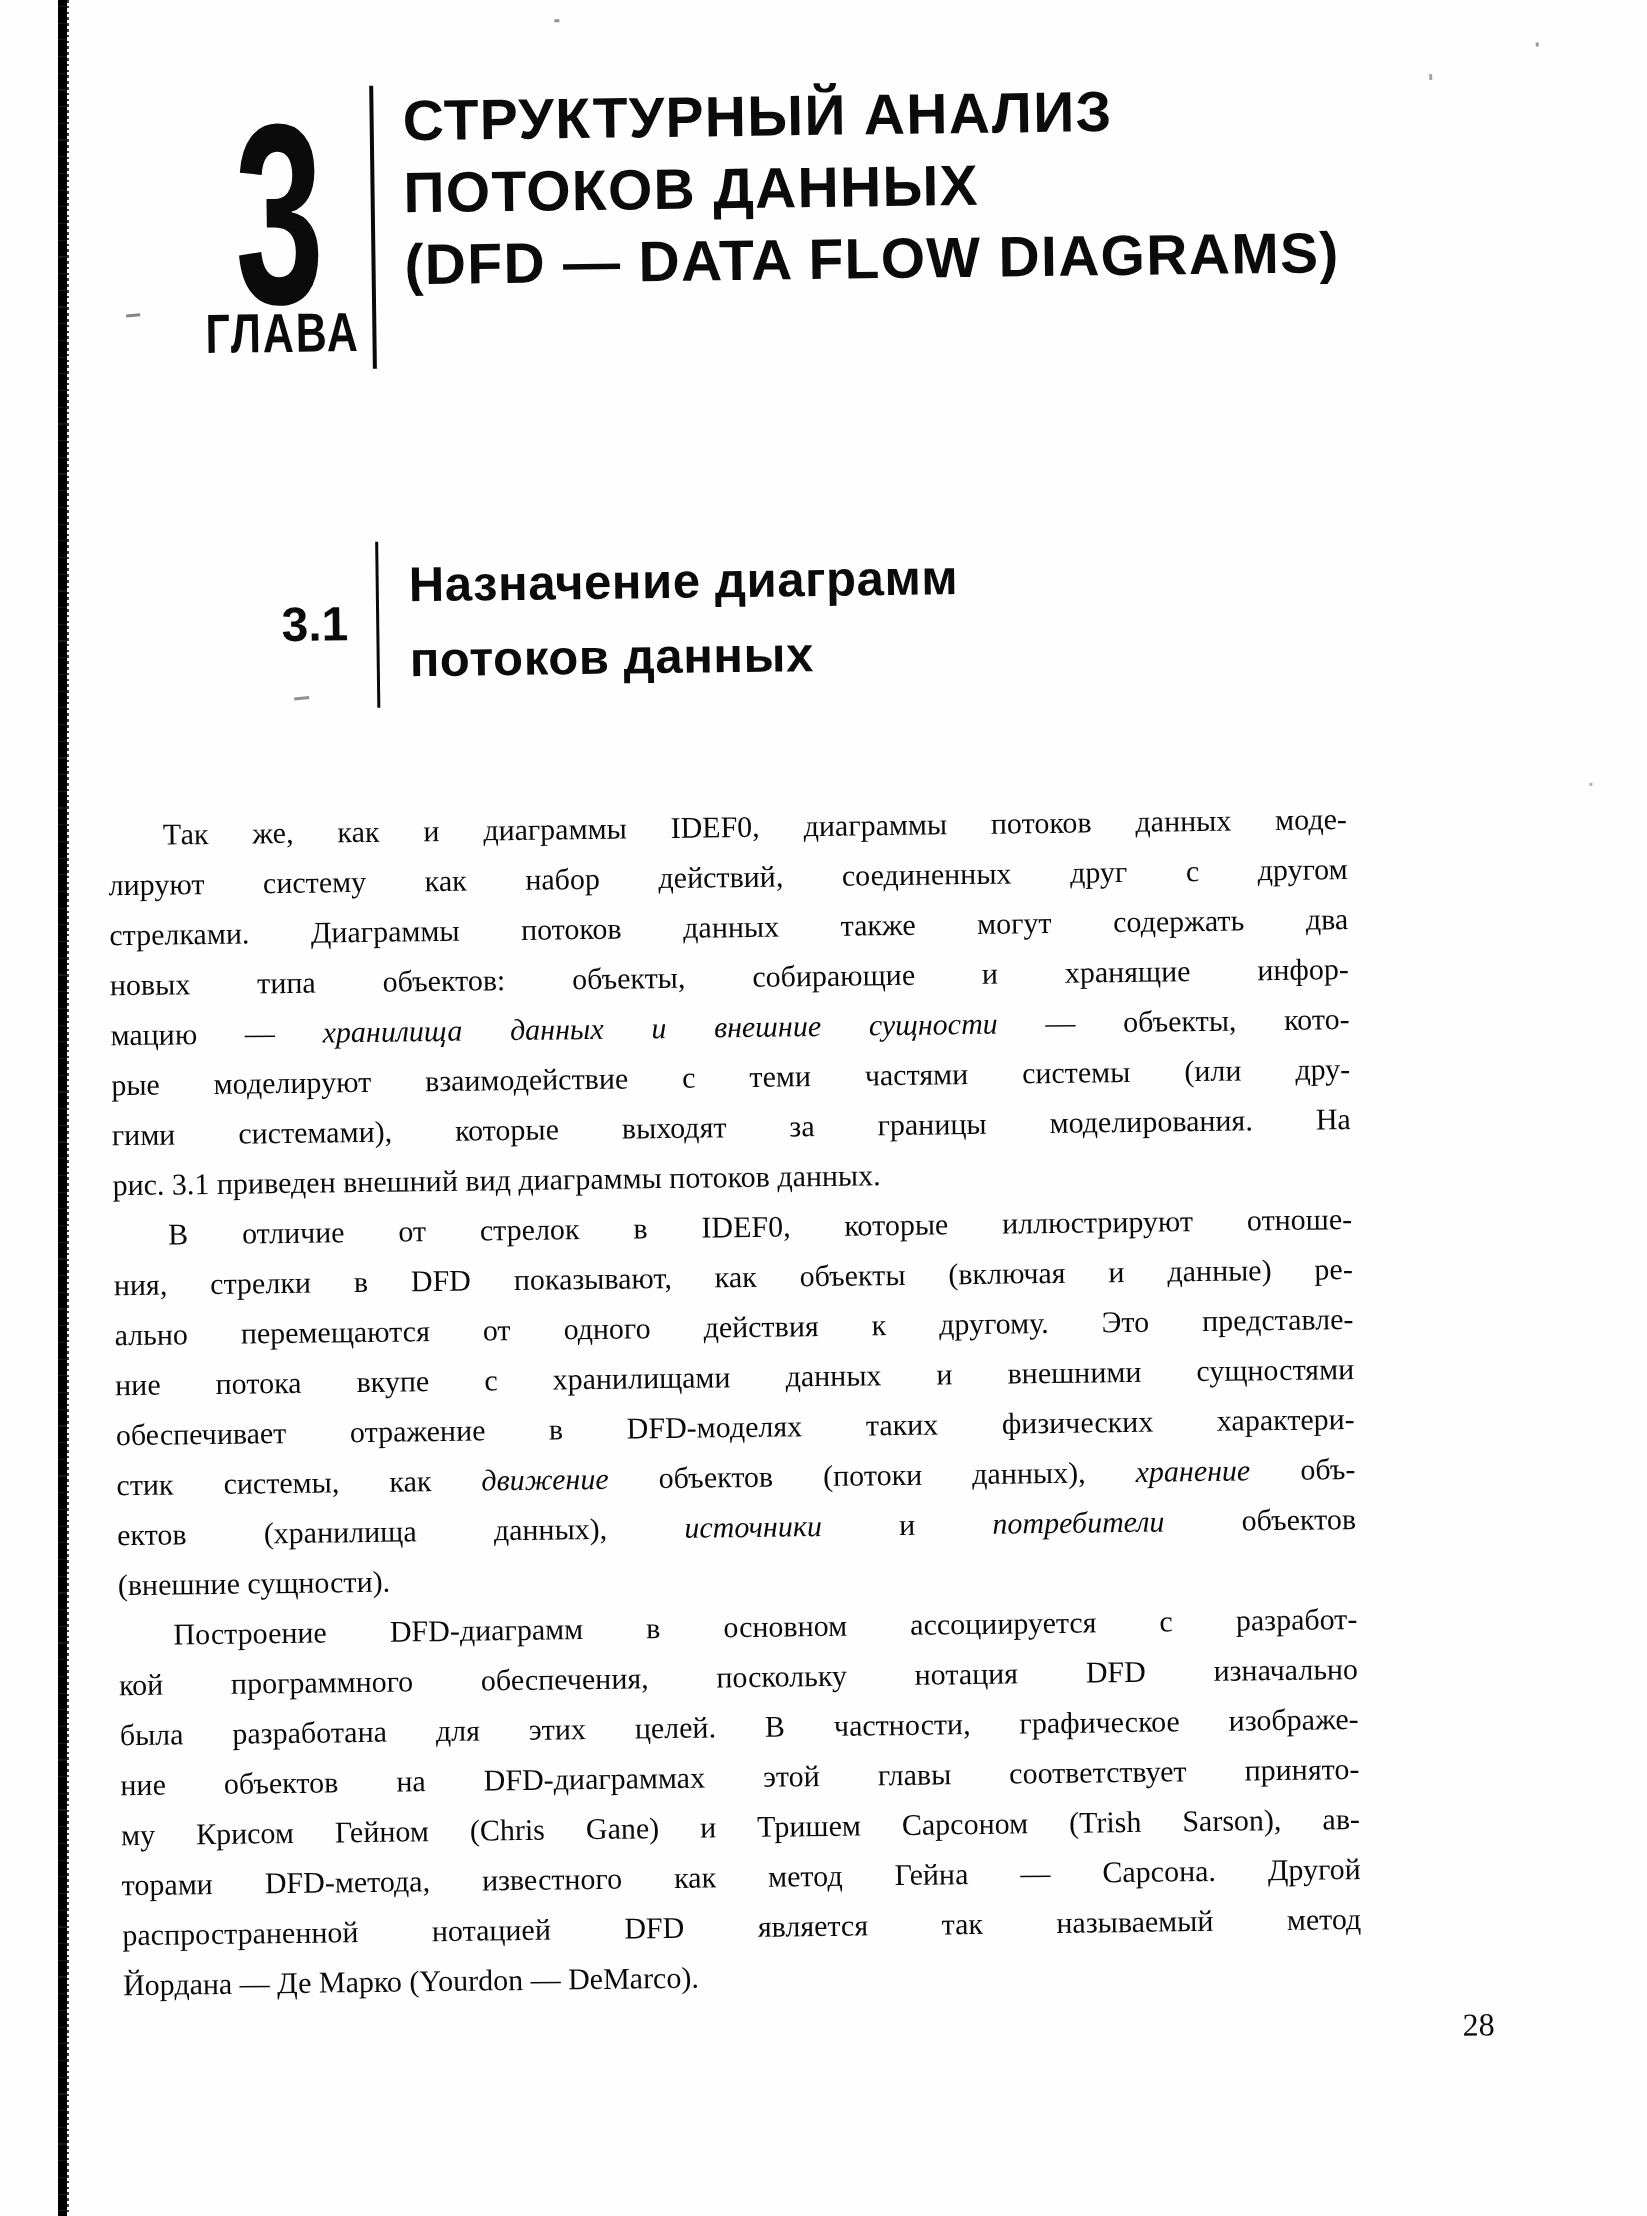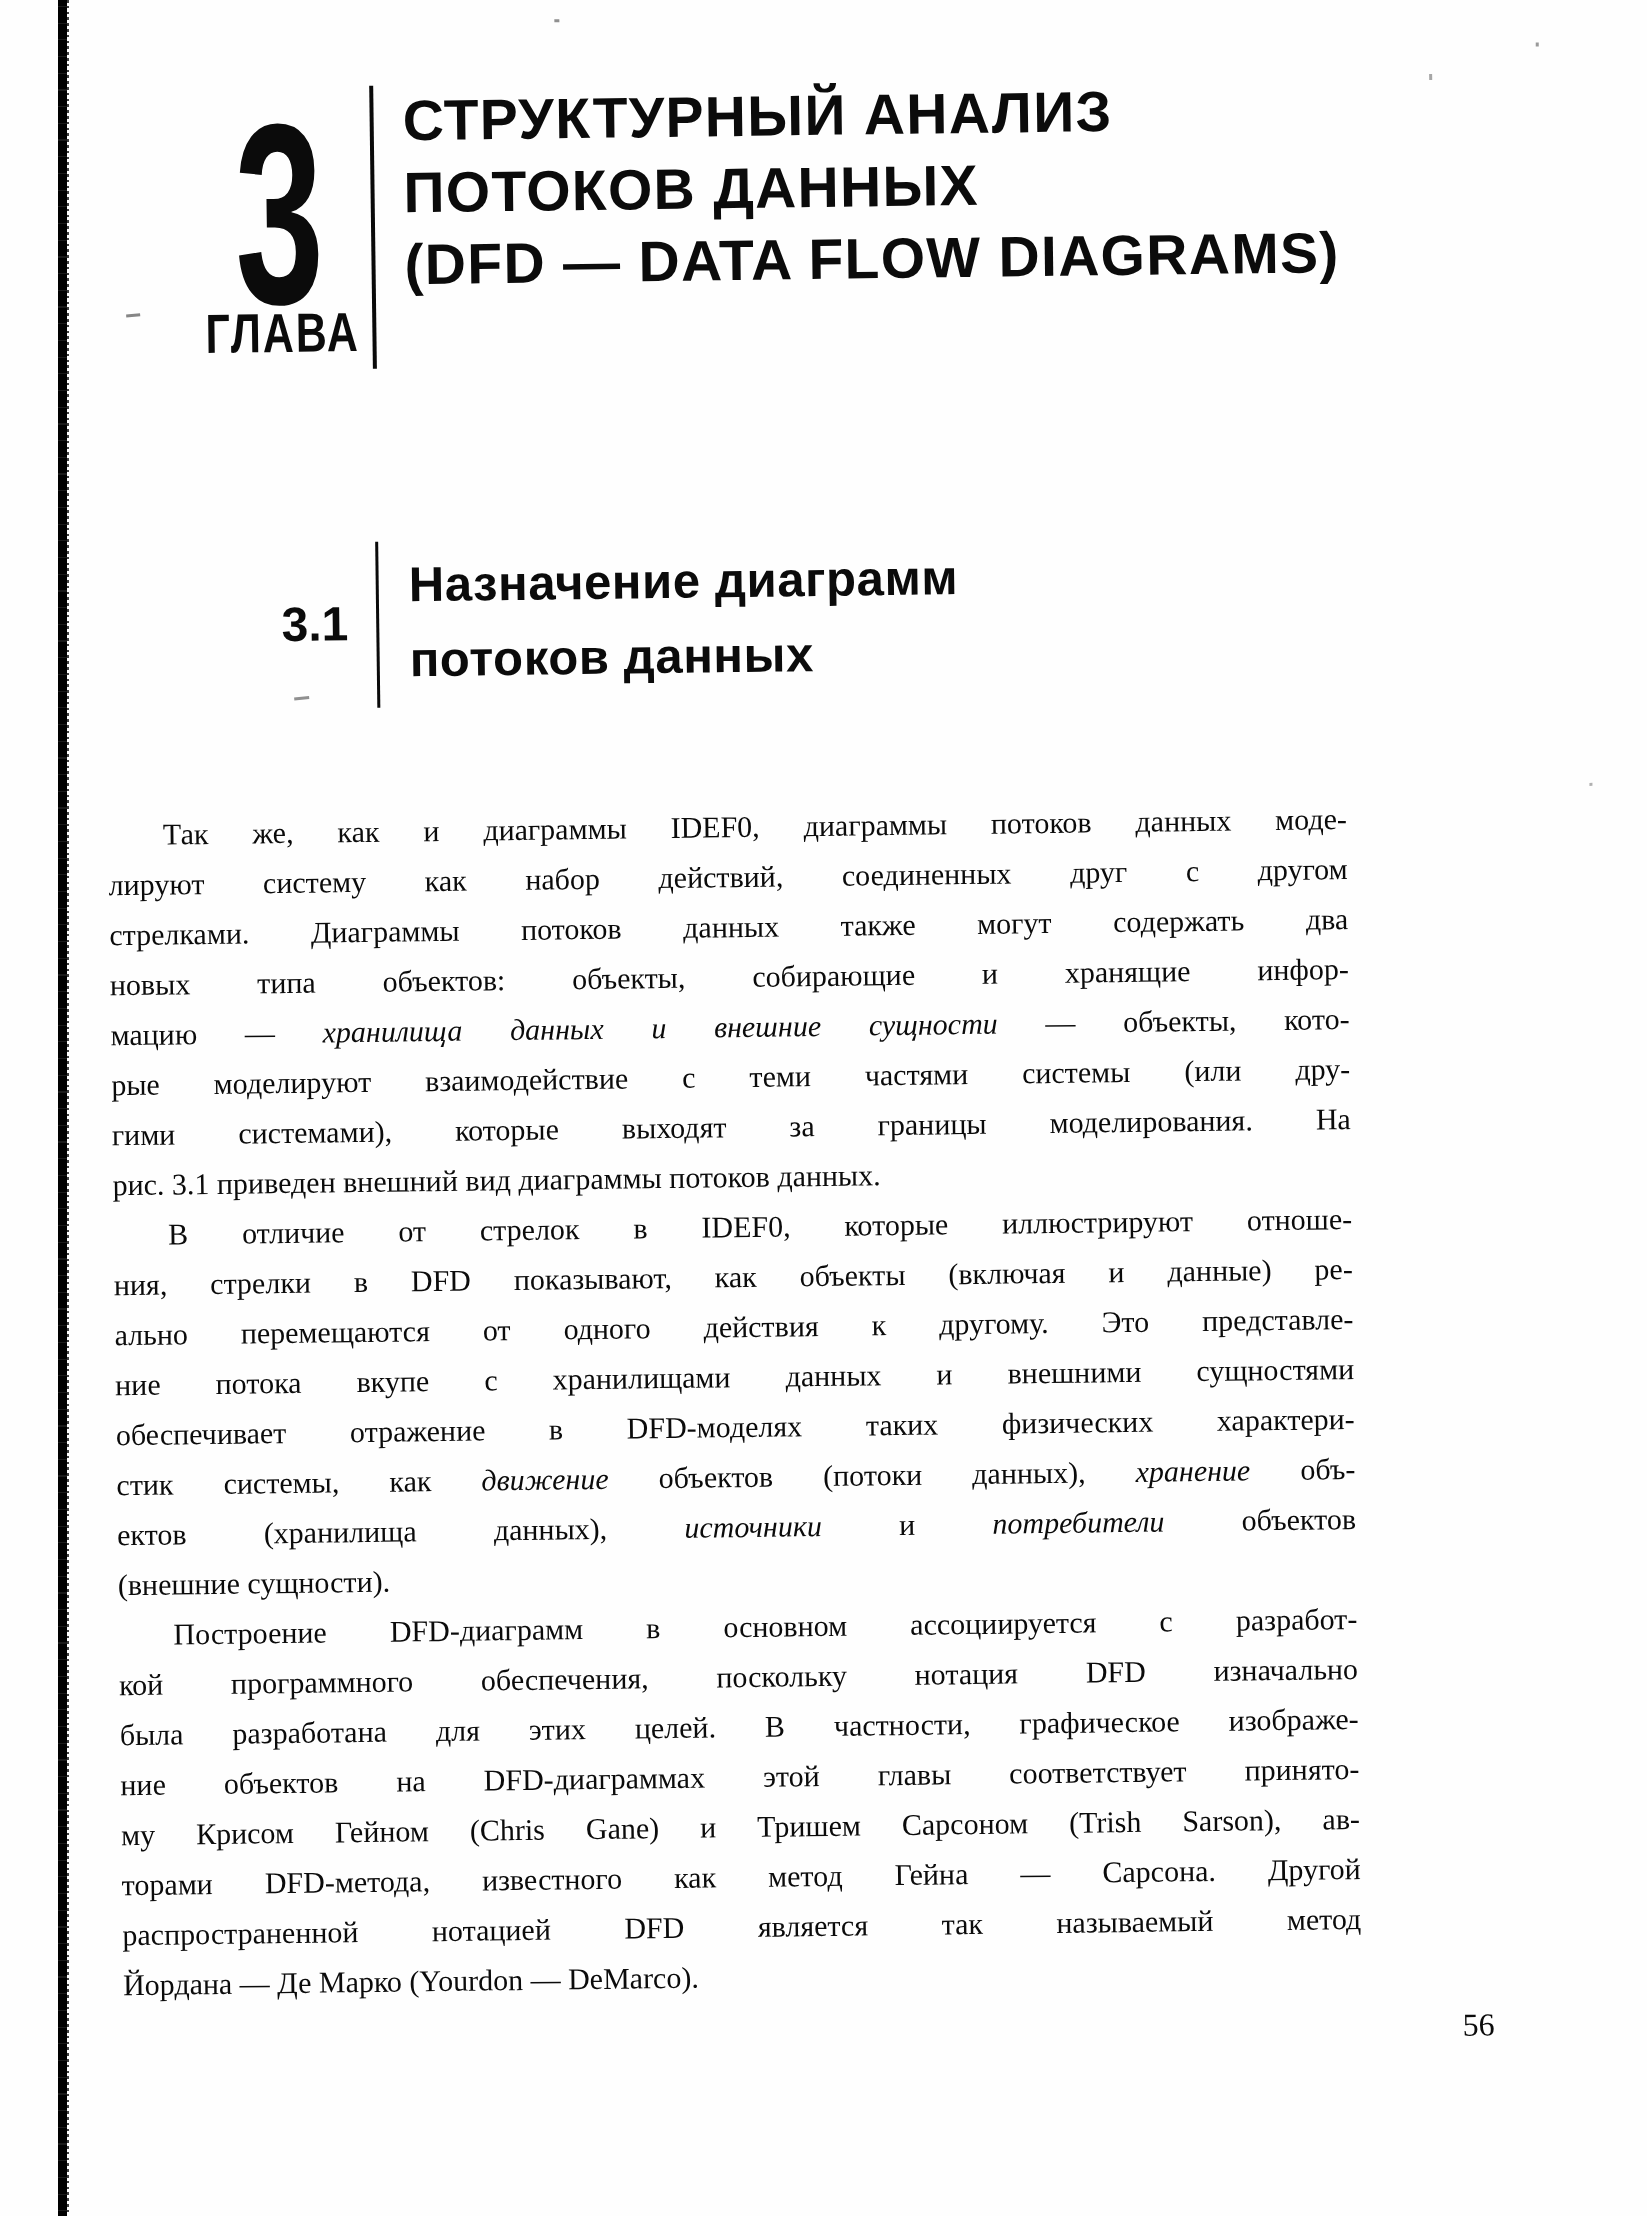--- a/index.html
+++ b/index.html
@@ -125,21 +125,21 @@
         <div class="line indent just"><span>Построение DFD-диаграмм в основном ассоциируется с разработ-</span></div>
         <div class="line just"><span>кой программного обеспечения, поскольку нотация DFD изначально</span></div>
         <div class="line just"><span>была разработана для этих целей. В частности, графическое изображе-</span></div>
         <div class="line just"><span>ние объектов на DFD-диаграммах этой главы соответствует принято-</span></div>
         <div class="line just"><span>му Крисом Гейном (Chris Gane) и Тришем Сарсоном (Trish Sarson), ав-</span></div>
         <div class="line just"><span>торами DFD-метода, известного как метод Гейна — Сарсона. Другой</span></div>
         <div class="line just"><span>распространенной нотацией DFD является так называемый метод</span></div>
         <div class="line"><span>Йордана — Де Марко (Yourdon — DeMarco).</span></div>
       </div>
 
-    <div class="abs page-number">56</div>
+    <div class="abs page-number">28</div>
 
     <div class="artifact a-dash1"></div>
     <div class="artifact a-dash2"></div>
     <div class="artifact a-dot1"></div>
     <div class="artifact a-dot2"></div>
     <div class="artifact a-dot3"></div>
     <div class="artifact a-dot4"></div>
 
   </div>
 </div>

